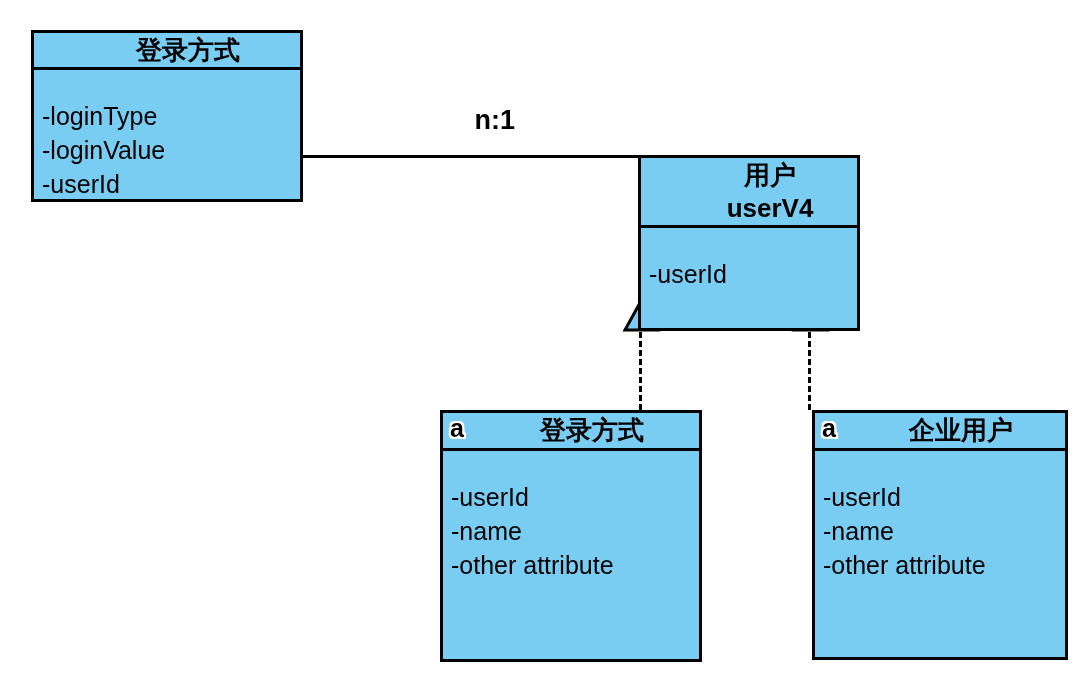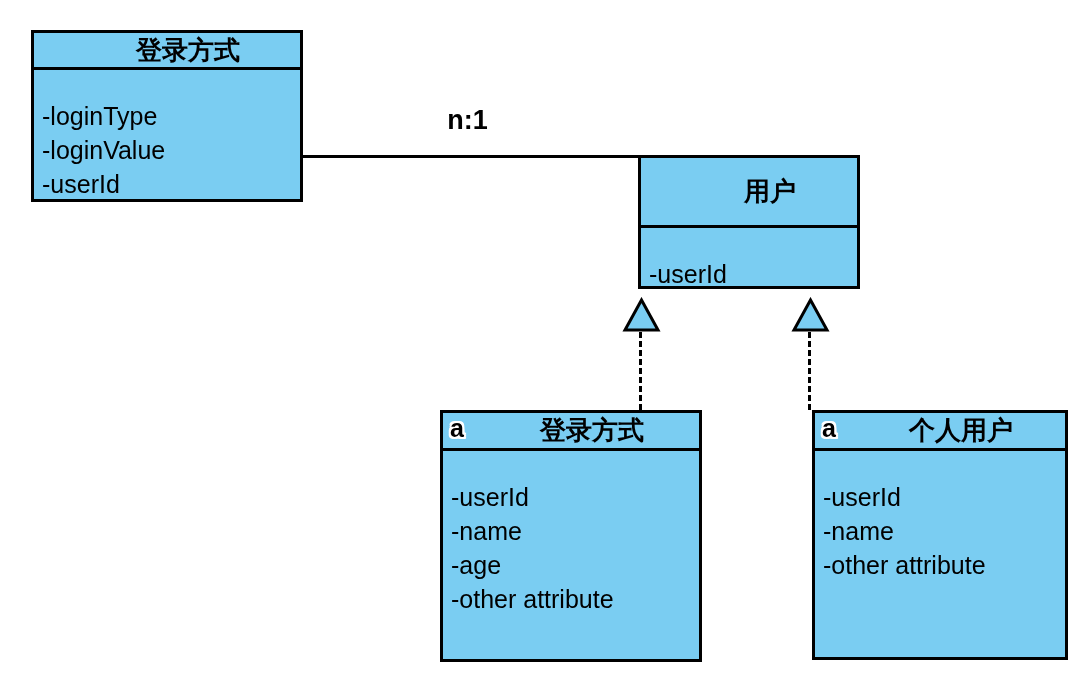--- a/index.html
+++ b/index.html
@@ -61,21 +61,21 @@
   .assoc-line {
     position: absolute;
     border-top: 3px solid #000000;
     height: 0;
   }
   .mult-label {
     position: absolute;
     font-size: 27px;
     font-weight: 600;
     color: #000000;
-    text-align: center;
+    text-align: right;
   }
   .gen-dash {
     position: absolute;
     width: 0;
     border-left: 3px dashed #000000;
   }
   .gen-arrow {
     position: absolute;
   }
 </style>
@@ -101,46 +101,46 @@
     <div class="uml-header" style="height:34px;">
       <div class="title-line">登录方式</div>
     </div>
     <div class="uml-body">
       <div class="uml-attr">-loginType</div>
       <div class="uml-attr">-loginValue</div>
       <div class="uml-attr">-userId</div>
     </div>
   </div>
 
-  <div class="uml-class" style="left:638px; top:155px; width:222px; height:134px;">
+  <div class="uml-class" style="left:638px; top:155px; width:222px; height:176px;">
     <div class="uml-header" style="height:67px;">
       <div class="title-line">用户</div>
+      <div class="title-line">userV4</div>
     </div>
     <div class="uml-body">
       <div class="uml-attr">-userId</div>
     </div>
   </div>
 
   <div class="uml-class" style="left:440px; top:410px; width:262px; height:252px;">
     <div class="uml-header" style="height:35px;">
       <span class="badge-a">a</span>
       <div class="title-line">登录方式</div>
     </div>
     <div class="uml-body">
       <div class="uml-attr">-userId</div>
       <div class="uml-attr">-name</div>
-      <div class="uml-attr">-age</div>
       <div class="uml-attr">-other attribute</div>
     </div>
   </div>
 
   <div class="uml-class" style="left:812px; top:410px; width:256px; height:250px;">
     <div class="uml-header" style="height:35px;">
       <span class="badge-a">a</span>
-      <div class="title-line">个人用户</div>
+      <div class="title-line">企业用户</div>
     </div>
     <div class="uml-body">
       <div class="uml-attr">-userId</div>
       <div class="uml-attr">-name</div>
       <div class="uml-attr">-other attribute</div>
     </div>
   </div>
 
 </div>
 

